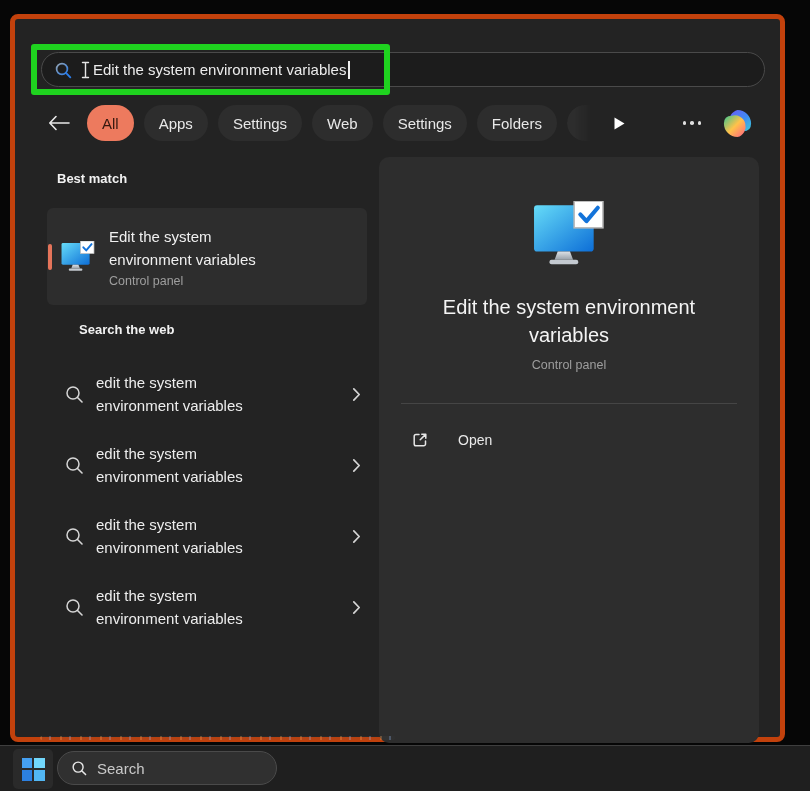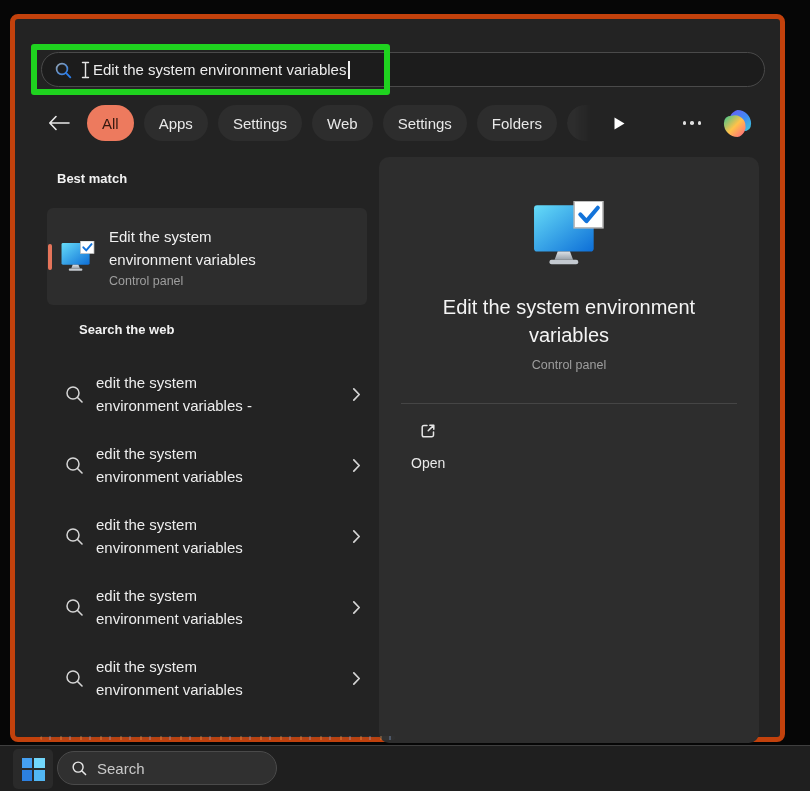--- a/index.html
+++ b/index.html
@@ -64,21 +64,21 @@
 
   
   .card{position:absolute;left:364px;top:138px;width:380px;height:586px;
     background:#2d2d2d;border-radius:10px;display:flex;flex-direction:column;align-items:center;}
   .card-icon{margin-top:44px;display:flex;}
   .card-title{margin-top:26px;color:#f4f4f4;font-size:20px;line-height:28px;
     text-align:center;max-width:300px;}
   .card-sub{margin-top:9px;color:#9e9e9e;font-size:12.5px;text-align:center;}
   .card-divider{margin-top:31px;width:336px;height:1px;background:#454545;}
   .open-row{margin-top:18px;align-self:flex-start;margin-left:18px;height:36px;
-    padding:0 14px;border-radius:5px;display:flex;align-items:center;gap:15px;flex-direction:column;}
+    padding:0 14px;border-radius:5px;display:flex;align-items:center;gap:29px;}
   .open-label{color:#e9e9e9;font-size:14px;}
 
   
   .bottom-noise{position:absolute;left:25px;top:717px;width:355px;height:4px;opacity:.65;
     filter:blur(.7px);border-radius:2px;
     background:repeating-linear-gradient(90deg,
       rgba(216,152,90,.55) 0 2px, rgba(90,90,90,.18) 2px 9px,
       rgba(140,175,225,.5) 9px 11px, rgba(70,70,70,.15) 11px 20px);}
 
   
@@ -195,34 +195,20 @@
     <span class="bm-text">
       <div class="bm-title">Edit the system environment variables</div>
       <div class="bm-sub">Control panel</div>
     </span>
   </div>
 
   <div class="sec-header web-header">Search the web</div>
 
   <div class="web-list">
 
-    <div class="web-item">
-      <span class="wi-icon">
-        <svg width="19" height="19" viewBox="0 0 19 19">
-            <circle cx="8" cy="8" r="6" fill="none" stroke="#d6d6d6" stroke-width="1.5"></circle>
-            <line x1="12.5" y1="12.5" x2="17" y2="17" stroke="#d6d6d6" stroke-width="1.6" stroke-linecap="round"></line>
-          </svg>
-      </span>
-      <span class="wi-text">edit the system environment variables -</span>
-      <span class="wi-chevron">
-        <svg width="9" height="15" viewBox="0 0 9 15">
-            <path d="M1.8 1.8 L7.2 7.5 L1.8 13.2" stroke="#d4d4d4" stroke-width="1.7" fill="none" stroke-linecap="round" stroke-linejoin="round"></path>
-          </svg>
-      </span>
-    </div>
 
     <div class="web-item">
       <span class="wi-icon">
         <svg width="19" height="19" viewBox="0 0 19 19">
             <circle cx="8" cy="8" r="6" fill="none" stroke="#d6d6d6" stroke-width="1.5"></circle>
             <line x1="12.5" y1="12.5" x2="17" y2="17" stroke="#d6d6d6" stroke-width="1.6" stroke-linecap="round"></line>
           </svg>
       </span>
       <span class="wi-text">edit the system environment variables</span>
       <span class="wi-chevron">

